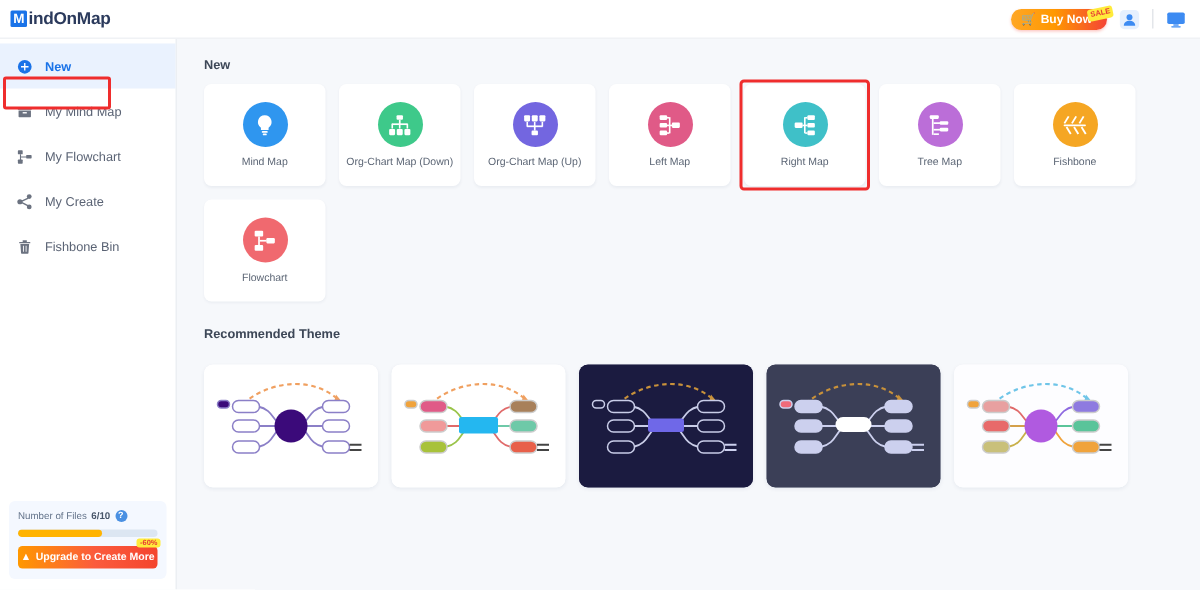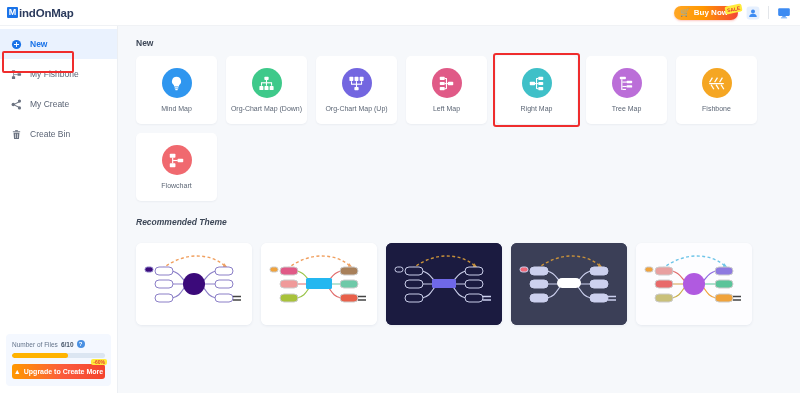--- a/index.html
+++ b/index.html
@@ -104,21 +104,21 @@
   .card .circle {
     width: 30px; height: 30px; border-radius: 50%;
     display: flex; align-items: center; justify-content: center; color: #fff;
   }
   .card .clabel { font-size: 7px; color: #5c6675; text-align: center; line-height: 1; }
   .card.selected::after {
     content: ""; position: absolute; left: -3px; top: -3px; right: -3px; bottom: -3px;
     border: 2px solid #ef2d2d; border-radius: 3px; pointer-events: none;
   }
 
-  .rec-title { font-size: 8.5px; font-weight: bold; color: #3d4757; margin: 16px 0 16px 0; font-style: italic; }
+  .rec-title { font-size: 8.5px; font-weight: bold; color: #3d4757; margin: 16px 0 16px 0; }
   .themes { display: flex; gap: 9px; }
   .theme {
     width: 116px; height: 82px; border-radius: 6px; cursor: pointer;
     box-shadow: 0 1px 3px rgba(20,40,80,.07); overflow: hidden; position: relative;
   }
   .theme svg { display:block; width: 100%; height: 100%; }
 </style>
 </head>
 <body>
 
@@ -161,32 +161,42 @@
         <div class="navitem active">
           <span class="ico">
             <svg width="11" height="11" viewBox="0 0 24 24" fill="#1a73e8">
               <circle cx="12" cy="12" r="10"></circle>
               <path d="M11 6.5h2v11h-2z M6.5 11h11v2h-11z" fill="#fff"></path>
             </svg>
           </span>
           <span>New</span>
         </div>
 
+        <div class="navitem">
+          <span class="ico">
+            <svg width="11" height="11" viewBox="0 0 24 24" fill="#6b7280">
+              <path d="M2 5h20v4H2z"></path>
+              <path d="M3 10h18v9a1 1 0 0 1-1 1H4a1 1 0 0 1-1-1z"></path>
+              <rect x="9" y="12.5" width="6" height="2" fill="#fff"></rect>
+            </svg>
+          </span>
+          <span>My Mind Map</span>
+        </div>
 
         <div class="navitem">
           <span class="ico">
             <svg width="11" height="11" viewBox="0 0 24 24" fill="#6b7280">
               <rect x="2" y="2.5" width="7" height="6" rx="1"></rect>
               <rect x="14" y="9.5" width="8" height="5" rx="1"></rect>
               <rect x="2" y="16" width="7" height="6" rx="1"></rect>
               <path d="M5 8.5h1.6v9H5z"></path>
               <path d="M6.6 11.6h7.6v1.6H6.6z"></path>
             </svg>
           </span>
-          <span>My Fishbone</span>
+          <span>My Flowchart</span>
         </div>
 
         <div class="navitem">
           <span class="ico">
             <svg width="11" height="11" viewBox="0 0 24 24" fill="#6b7280">
               <circle cx="18.5" cy="4.5" r="3.5"></circle>
               <circle cx="5" cy="12" r="3.8"></circle>
               <circle cx="18.5" cy="19.5" r="3.5"></circle>
               <path d="M7.4 10.3l9.3-4.6.9 1.8-9.3 4.6z"></path>
               <path d="M8.3 12.5l9.3 4.6-.9 1.8-9.3-4.6z"></path>
@@ -197,21 +207,21 @@
 
         <div class="navitem">
           <span class="ico">
             <svg width="11" height="11" viewBox="0 0 24 24" fill="#6b7280">
               <path d="M4 5h16v2H4z"></path>
               <path d="M9 2.5h6v2.5H9z"></path>
               <path d="M5.6 8h12.8l-1 13a1 1 0 0 1-1 1H7.6a1 1 0 0 1-1-1z"></path>
               <path d="M9.4 10.4h1.3v9H9.4z M13.3 10.4h1.3v9h-1.3z" fill="#fff"></path>
             </svg>
           </span>
-          <span>Create Bin</span>
+          <span>Fishbone Bin</span>
         </div>
       </div>
 
       <div class="highlight-new"></div>
 
       <div class="quota">
         <div class="quota-row">
           <span>Number of Files</span>
           <span class="count">6/10</span>
           <span class="qmark">?</span>

